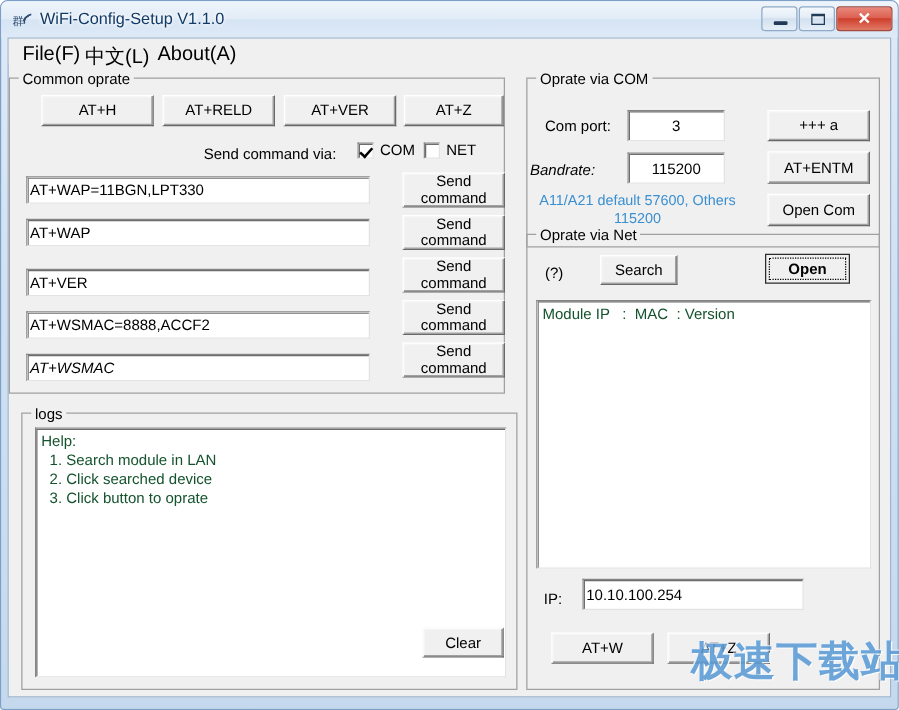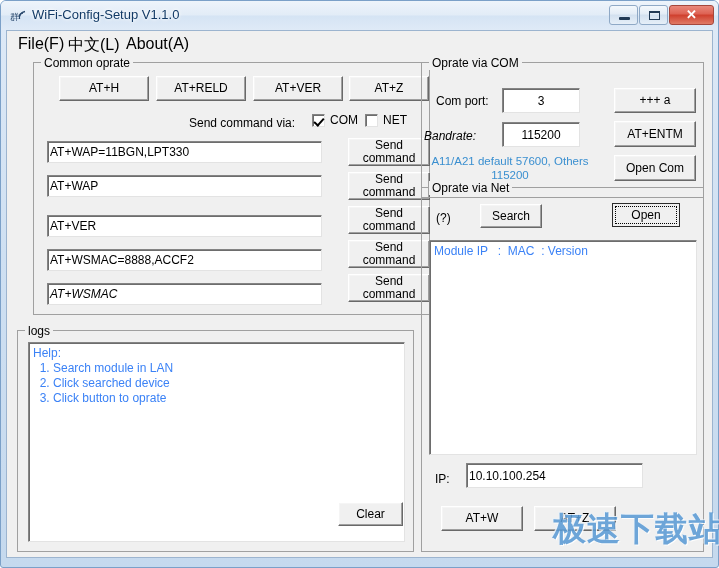--- a/index.html
+++ b/index.html
@@ -130,20 +130,21 @@
     text-align: center;
     display: flex; align-items: center; justify-content: center;
     line-height: 1.05;
     cursor: default;
     white-space: pre-line;
     margin-left: 12px;
   }
   .btn.default {
     border: 1px solid #2b2b2b;
     box-shadow: none;
+    font-weight: bold;
   }
   .btn.default .focusring {
     position: absolute;
     left: 2px; top: 2px; right: 2px; bottom: 2px;
     border: 1px dotted #000000;
     pointer-events: none;
   }
 
   .field {
     position: absolute;
@@ -169,21 +170,21 @@
     box-sizing: border-box;
     background: #ffffff;
     border-top: 1px solid #848484;
     border-left: 1px solid #848484;
     border-right: 1px solid #e3e3e3;
     border-bottom: 1px solid #e3e3e3;
     box-shadow: inset 1px 1px 0 #6d6d6d;
     overflow: hidden;
     padding: 3px 4px;
     font-size: 12px;
-    color: #3b82f6;
+    color: #14532d;
   }
   .listbox .row { line-height: 15px; white-space: pre; }
 
   .label {
     position: absolute;
     font-size: 12px;
     color: #000000;
     white-space: nowrap;
   }
   .hint {
@@ -262,21 +263,21 @@
   </div>
 
   <div class="client">
 
     <div class="menubar">
       <div class="menuitem" style="left:6px;">File(F)</div>
       <div class="menuitem" style="left:56px;">中文(L)</div>
       <div class="menuitem" style="left:114px;">About(A)</div>
     </div>
 
-    <div class="group" style="left:26px; top:31px; width:397px; height:253px;">
+    <div class="group" style="left:0; top:31px; width:397px; height:253px;">
       <span class="caption">Common oprate</span>
 
       <div class="btn" style="left:13px;  top:13px; width:90px; height:25px;">AT+H</div>
       <div class="btn" style="left:110px; top:13px; width:90px; height:25px;">AT+RELD</div>
       <div class="btn" style="left:207px; top:13px; width:90px; height:25px;">AT+VER</div>
       <div class="btn" style="left:303px; top:13px; width:80px; height:25px;">AT+Z</div>
 
       <div class="label" style="left:155px; top:53px;">Send command via:</div>
 
       <div class="cb-wrap" style="left:278px; top:50px;">

